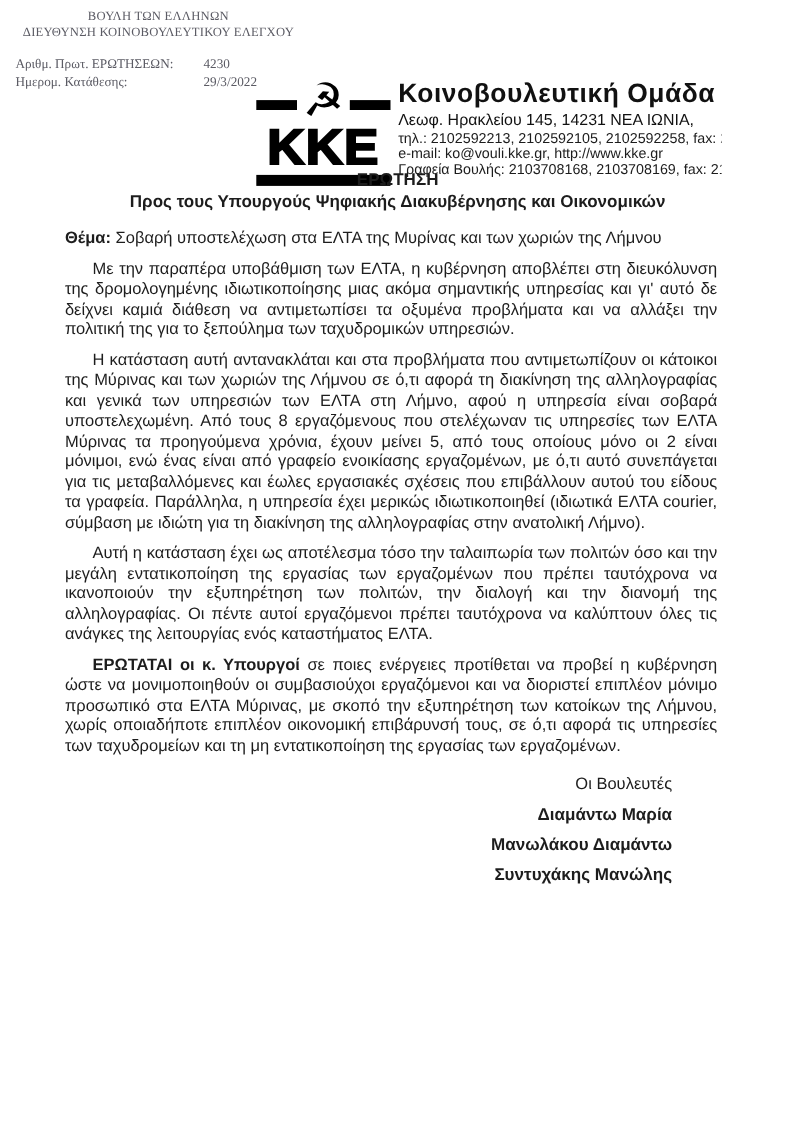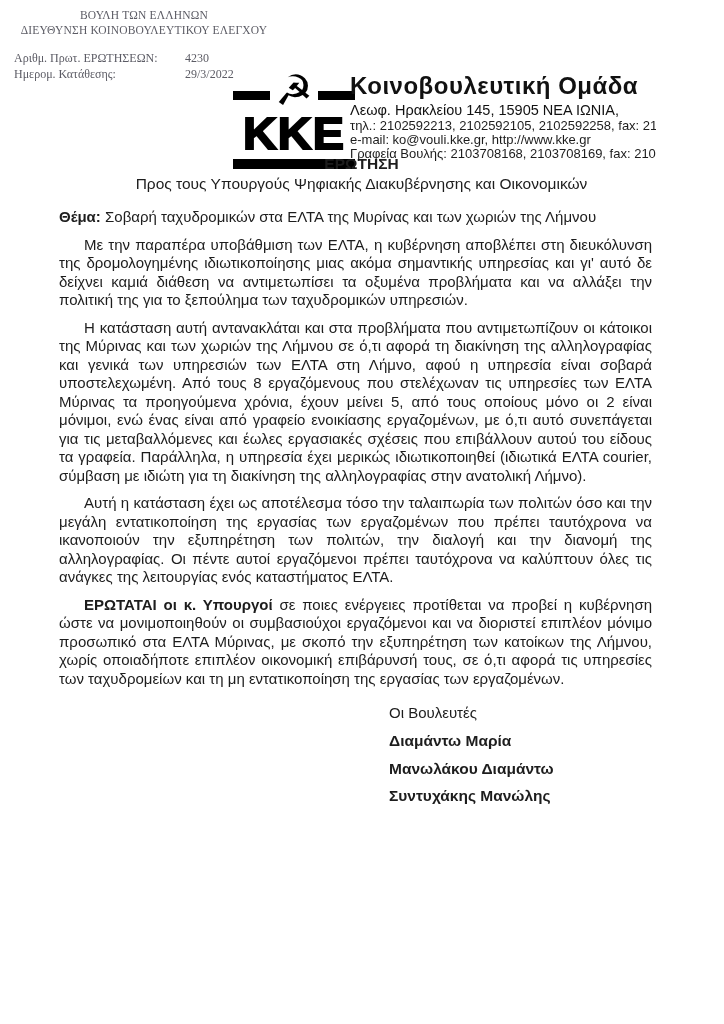--- a/index.html
+++ b/index.html
@@ -59,48 +59,48 @@
     line-height: 42px;
     text-align: center;
     letter-spacing: 1px;
     transform: scale(1.04, 1.0);
     -webkit-text-stroke: 2px #000;
     margin-top: 1px;
   }
   .logo-bottom-bar { height: 10px; background: #000; margin-top: 4px; }
 
   
-  .party-info { position: absolute; top: 72px; left: 350px; width: 312px; color: #111; }
+  .party-info { position: absolute; top: 72px; left: 362px; width: 312px; color: #111; }
   .party-title { font-size: 24px; font-weight: bold; line-height: 27px; letter-spacing: 0.5px; white-space: nowrap; }
   .party-address { font-size: 14.5px; margin-top: 3px; line-height: 16px; white-space: nowrap; }
   .party-line { font-size: 13px; margin-top: 1.5px; line-height: 12.5px; color: #1c1c1c; white-space: nowrap; }
 
   
   .content {
     position: absolute;
     top: 0; left: 0;
     width: 724px;
     padding: 155px 60px 0 59px;
     font-size: 15px;
     line-height: 18.5px;
   }
   .doc-title { text-align: center; font-size: 15.5px; font-weight: bold; margin: 0; }
-  .doc-subtitle { text-align: center; font-size: 15.5px; font-weight: normal; margin: 1px 0 0 0; }
+  .doc-subtitle { text-align: center; font-size: 15.5px; font-weight: bold; margin: 1px 0 0 0; }
   .subject { margin-top: 15px; }
   .bold { font-weight: bold; text-align: center; }
   .body-par {
     text-align: justify;
     text-indent: 25px;
     margin: 9px 12px 0 0;
   }
   .signatures {
     margin-top: 16px;
     margin-left: 330px;
     width: 222px;
-    text-align: left;
+    text-align: right;
   }
   .sig-heading { font-size: 15px; }
   .sig-name { font-weight: bold; font-size: 15.5px; margin-top: 9.5px; line-height: 18px; }
 </style>
 </head>
 <body>
 
 <div class="page">
 
   <div class="gov-header">
@@ -124,33 +124,33 @@
       <span class="logo-bar-seg"></span>
       <span class="hammer-sickle">☭</span>
       <span class="logo-bar-seg"></span>
     </div>
     <div class="logo-kke">KKE</div>
     <div class="logo-bottom-bar"></div>
   </div>
 
   <div class="party-info">
     <div class="party-title">Κοινοβουλευτική Ομάδα</div>
-    <div class="party-address">Λεωφ. Ηρακλείου 145, 15905 ΝΕΑ ΙΩΝΙΑ,</div>
+    <div class="party-address">Λεωφ. Ηρακλείου 145, 14231 ΝΕΑ ΙΩΝΙΑ,</div>
     <div class="party-line">τηλ.: 2102592213, 2102592105, 2102592258, fax: 2102592097</div>
     <div class="party-line">e-mail: ko@vouli.kke.gr, http://www.kke.gr</div>
     <div class="party-line">Γραφεία Βουλής: 2103708168, 2103708169, fax: 2103707410</div>
   </div>
 
   <div class="content">
     <h1 class="doc-title">ΕΡΩΤΗΣΗ</h1>
     <h2 class="doc-subtitle">Προς τους Υπουργούς Ψηφιακής Διακυβέρνησης και Οικονομικών</h2>
 
     <div class="subject">
       <span class="bold">Θέμα:</span>
-      <span>Σοβαρή ταχυδρομικών στα ΕΛΤΑ της Μυρίνας και των χωριών της Λήμνου</span>
+      <span>Σοβαρή υποστελέχωση στα ΕΛΤΑ της Μυρίνας και των χωριών της Λήμνου</span>
     </div>
 
     <p class="body-par">Με την παραπέρα υποβάθμιση των ΕΛΤΑ, η κυβέρνηση αποβλέπει στη διευκόλυνση της δρομολογημένης ιδιωτικοποίησης μιας ακόμα σημαντικής υπηρεσίας και γι' αυτό δε δείχνει καμιά διάθεση να αντιμετωπίσει τα οξυμένα προβλήματα και να αλλάξει την πολιτική της για το ξεπούλημα των ταχυδρομικών υπηρεσιών.</p>
     <p class="body-par">Η κατάσταση αυτή αντανακλάται και στα προβλήματα που αντιμετωπίζουν οι κάτοικοι της Μύρινας και των χωριών της Λήμνου σε ό,τι αφορά τη διακίνηση της αλληλογραφίας και γενικά των υπηρεσιών των ΕΛΤΑ στη Λήμνο, αφού η υπηρεσία είναι σοβαρά υποστελεχωμένη. Από τους 8 εργαζόμενους που στελέχωναν τις υπηρεσίες των ΕΛΤΑ Μύρινας τα προηγούμενα χρόνια, έχουν μείνει 5, από τους οποίους μόνο οι 2 είναι μόνιμοι, ενώ ένας είναι από γραφείο ενοικίασης εργαζομένων, με ό,τι αυτό συνεπάγεται για τις μεταβαλλόμενες και έωλες εργασιακές σχέσεις που επιβάλλουν αυτού του είδους τα γραφεία. Παράλληλα, η υπηρεσία έχει μερικώς ιδιωτικοποιηθεί (ιδιωτικά ΕΛΤΑ courier, σύμβαση με ιδιώτη για τη διακίνηση της αλληλογραφίας στην ανατολική Λήμνο).</p>
     <p class="body-par">Αυτή η κατάσταση έχει ως αποτέλεσμα τόσο την ταλαιπωρία των πολιτών όσο και την μεγάλη εντατικοποίηση της εργασίας των εργαζομένων που πρέπει ταυτόχρονα να ικανοποιούν την εξυπηρέτηση των πολιτών, την διαλογή και την διανομή της αλληλογραφίας. Οι πέντε αυτοί εργαζόμενοι πρέπει ταυτόχρονα να καλύπτουν όλες τις ανάγκες της λειτουργίας ενός καταστήματος ΕΛΤΑ.</p>
 
     <p class="body-par">
       <span class="bold">ΕΡΩΤΑΤΑΙ οι κ. Υπουργοί</span>
       <span>σε ποιες ενέργειες προτίθεται να προβεί η κυβέρνηση ώστε να μονιμοποιηθούν οι συμβασιούχοι εργαζόμενοι και να διοριστεί επιπλέον μόνιμο προσωπικό στα ΕΛΤΑ Μύρινας, με σκοπό την εξυπηρέτηση των κατοίκων της Λήμνου, χωρίς οποιαδήποτε επιπλέον οικονομική επιβάρυνσή τους, σε ό,τι αφορά τις υπηρεσίες των ταχυδρομείων και τη μη εντατικοποίηση της εργασίας των εργαζομένων.</span>
     </p>

